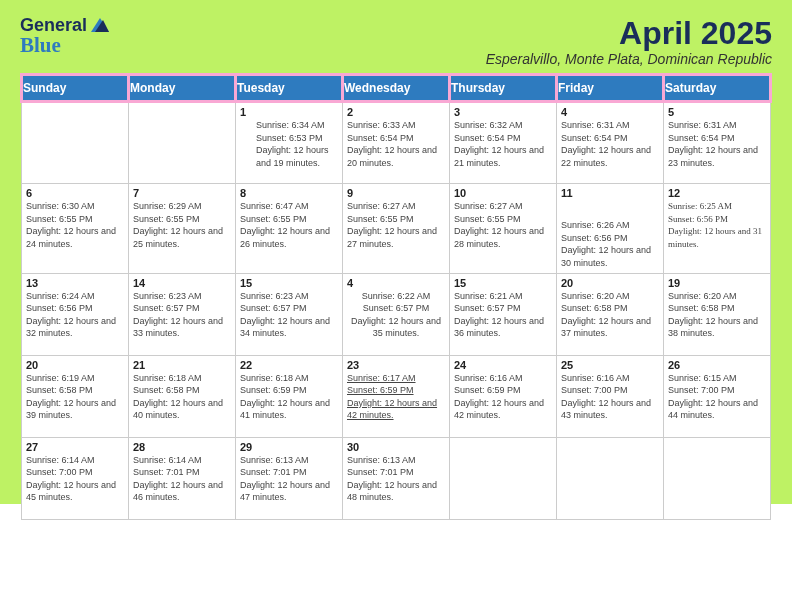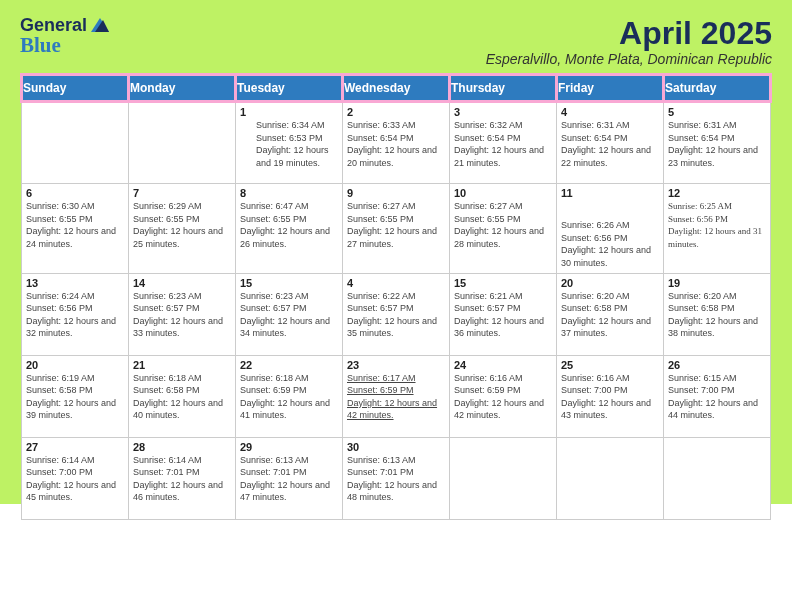--- a/index.html
+++ b/index.html
@@ -211,21 +211,21 @@
 Daylight: 12 hours and 33 minutes.</div>
           </td>
           <td>
             <span class="day-num">15</span>
             <div class="day-info" style="white-space: pre-line;">Sunrise: 6:23 AM
 Sunset: 6:57 PM
 Daylight: 12 hours and 34 minutes.</div>
           </td>
           <td>
             <span class="day-num">4</span>
-            <div class="day-info" style="white-space: pre-line;">Sunrise: 6:22 AM
+            <div class="day-info" style="white-space: pre-line; text-align: center;">Sunrise: 6:22 AM
 Sunset: 6:57 PM
 Daylight: 12 hours and 35 minutes.</div>
           </td>
           <td>
             <span class="day-num">15</span>
             <div class="day-info" style="white-space: pre-line;">Sunrise: 6:21 AM
 Sunset: 6:57 PM
 Daylight: 12 hours and 36 minutes.</div>
           </td>
           <td>

